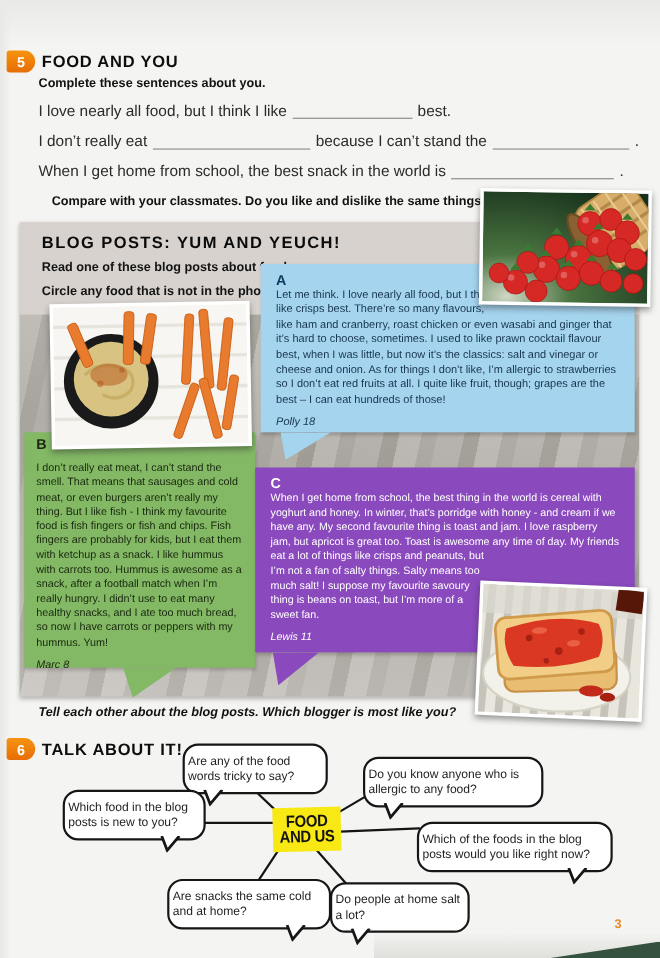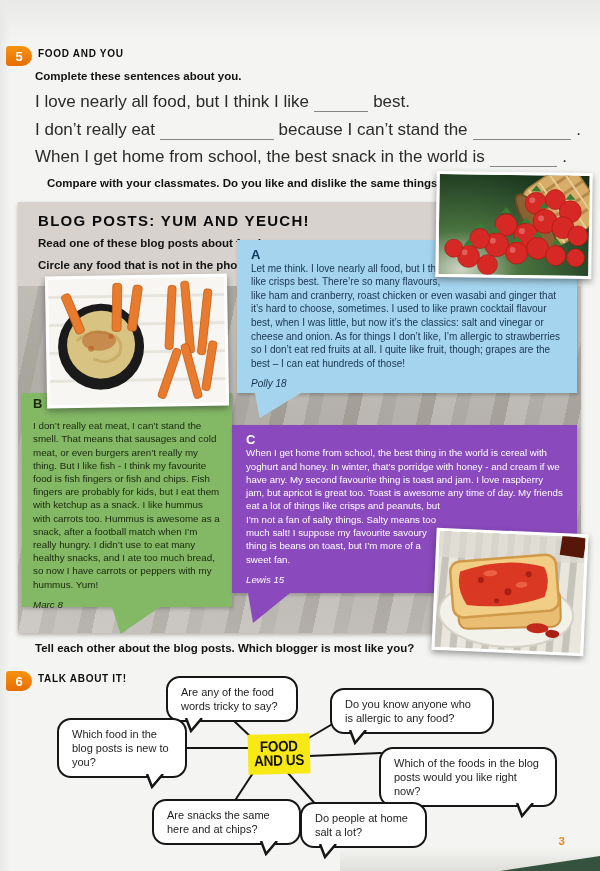--- a/index.html
+++ b/index.html
@@ -11,29 +11,29 @@
   .shade{position:absolute;inset:0;pointer-events:none;
     background:linear-gradient(180deg,#e9e9e7 0,rgba(244,244,242,0) 42px),
                linear-gradient(90deg,#e8e8e6 0,rgba(244,244,242,0) 10px);}
   
   .badge{position:absolute;width:26px;height:20px;
     background:linear-gradient(180deg,#f6930f,#e76d05);
     border-radius:3px 10px 10px 3px;color:#fff;font-weight:bold;font-size:13px;
     display:flex;align-items:center;justify-content:center;}
   #badge5{left:6px;top:46px;}
   #badge6{left:6px;top:671px;}
-  .sec-title{position:absolute;font-size:10px;font-weight:bold;letter-spacing:.7px;color:#0d0d0d;}
+  .sec-title{position:absolute;font-size:15px;font-weight:bold;letter-spacing:.7px;color:#0d0d0d;}
   #title5{left:38px;top:48px;}
   #title6{left:38px;top:673px;}
   .bold-line{position:absolute;font-size:11.5px;font-weight:bold;color:#121212;white-space:nowrap;}
   #complete{left:35px;top:70px;}
   #compare{left:47px;top:177px;}
-  #tell{left:35px;top:642px;}
-  
-  .fill-row{position:absolute;display:flex;align-items:flex-end;font-size:17px;color:#2b2b29;}
+  #tell{left:35px;top:642px;font-style:italic;}
+  
+  .fill-row{position:absolute;display:flex;align-items:flex-end;font-size:14px;color:#2b2b29;}
   .fill-row span{white-space:nowrap;}
   .blank{flex:1;border-bottom:1px solid #878681;height:13px;margin:0 5px;min-width:40px;}
   #row1{left:35px;top:92px;width:375px;}
   #row2{left:35px;top:120px;width:546px;}
   #row2 .b1{flex:1.15;}
   #row3{left:35px;top:147px;width:532px;}
   
   .panel{position:absolute;left:18px;top:202px;width:563px;height:431px;
     background:#d7d2ce;box-shadow:0 2px 4px rgba(60,55,50,.35);}
   .wood{position:absolute;left:0;top:84px;right:0;bottom:0;
@@ -66,21 +66,21 @@
   #bubbleC .part2{display:block;padding-right:122px;}
   #tailC{left:16px;width:42px;height:30px;background:#8a49bd;clip-path:polygon(0 0,100% 0,12% 100%);}
   
   .photo{position:absolute;background:#fff;padding:3px;box-shadow:0 3px 6px rgba(35,35,35,.45);line-height:0;}
   #photo-straw{left:436px;top:172px;transform:rotate(.8deg);}
   #photo-hummus{left:46px;top:275px;transform:rotate(-1deg);}
   #photo-toast{left:434px;top:531px;transform:rotate(2.5deg);}
   
   .mm-lines{position:absolute;left:0;top:0;pointer-events:none;}
   .mm-bubble{position:absolute;box-sizing:border-box;background:#fff;border:2.5px solid #161616;
-    border-radius:14px;font-size:11px;line-height:1.28;color:#1e1e1e;padding:7px 13px;}
+    border-radius:14px;font-size:11px;line-height:1.28;color:#1e1e1e;padding:7px 3px;}
   .mm-tail{position:absolute;bottom:-13px;width:20px;height:15px;}
   .tail-left .mm-tail{left:16px;}
   .tail-right .mm-tail{right:20px;}
   #qb1{left:166px;top:676px;width:132px;}
   #qb2{left:330px;top:688px;width:164px;}
   #qb3{left:57px;top:718px;width:130px;}
   #qb4{left:379px;top:747px;width:178px;}
   #qb5{left:152px;top:799px;width:149px;}
   #qb6{left:300px;top:802px;width:127px;}
   .center-box{position:absolute;left:248px;top:734px;width:62px;height:40px;background:#f8e813;
@@ -143,21 +143,21 @@
     <div class="sig">Marc 8</div>
     <div class="tail" id="tailB"></div>
   </div>
 
   <div class="bpost" id="bubbleC">
     <div class="post-label">C</div>
     <p>
       <span>When I get home from school, the best thing in the world is cereal with yoghurt and honey. In winter, that’s porridge with honey - and cream if we have any. My second favourite thing is toast and jam. I love raspberry jam, but apricot is great too. Toast is awesome any time of day. My friends eat a lot of things like crisps and peanuts, but</span>
       <span class="part2">I’m not a fan of salty things. Salty means too much salt! I suppose my favourite savoury thing is beans on toast, but I’m more of a sweet fan.</span>
     </p>
-    <div class="sig">Lewis 15</div>
+    <div class="sig">Lewis 11</div>
     <div class="tail" id="tailC"></div>
   </div>
 
   <div class="photo" id="photo-straw">
     <svg width="150" height="100" viewBox="0 0 150 100">
       <defs>
         <radialGradient id="gbg" cx="15%" cy="95%" r="110%">
           <stop offset="0" stop-color="#cfd6c4"></stop>
             <stop offset="0.35" stop-color="#4a7440"></stop>
           <stop offset="1" stop-color="#16301b"></stop>
@@ -315,21 +315,21 @@
         <path d="M2 0 L7 13 L18 0" fill="#fff" stroke="#161616" stroke-width="2.5"></path>
       </svg>
   </div>
   <div class="mm-bubble tail-right" id="qb4">
     <span>Which of the foods in the blog posts would you like right now?</span>
     <svg class="mm-tail" width="20" height="15">
         <path d="M2 0 L7 13 L18 0" fill="#fff" stroke="#161616" stroke-width="2.5"></path>
       </svg>
   </div>
   <div class="mm-bubble tail-right" id="qb5">
-    <span>Are snacks the same here and at chips?</span>
+    <span>Are snacks the same cold and at home?</span>
     <svg class="mm-tail" width="20" height="15">
         <path d="M2 0 L7 13 L18 0" fill="#fff" stroke="#161616" stroke-width="2.5"></path>
       </svg>
   </div>
   <div class="mm-bubble tail-left" id="qb6">
     <span>Do people at home salt a lot?</span>
     <svg class="mm-tail" width="20" height="15">
         <path d="M2 0 L7 13 L18 0" fill="#fff" stroke="#161616" stroke-width="2.5"></path>
       </svg>
   </div>

